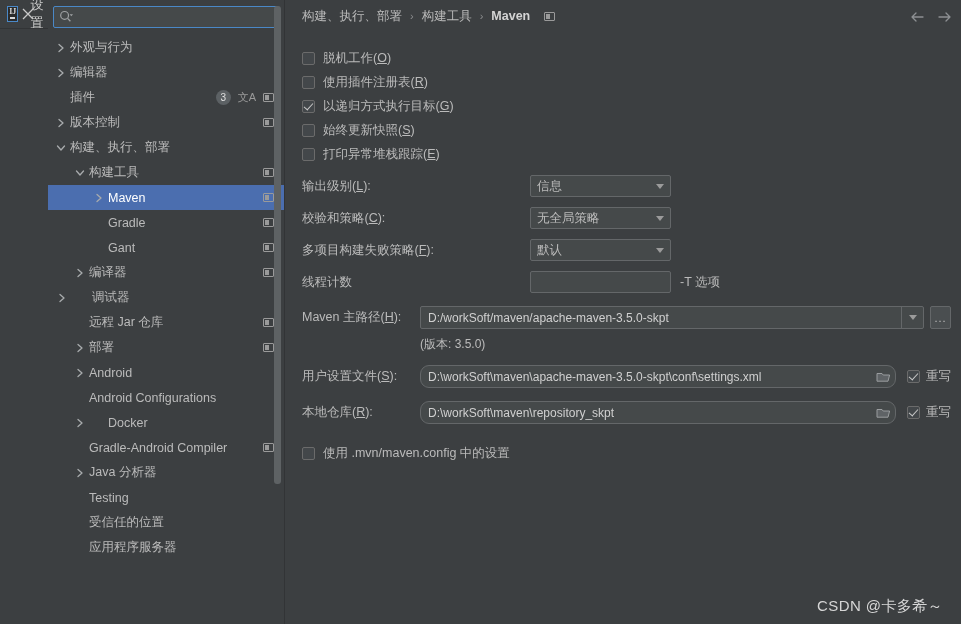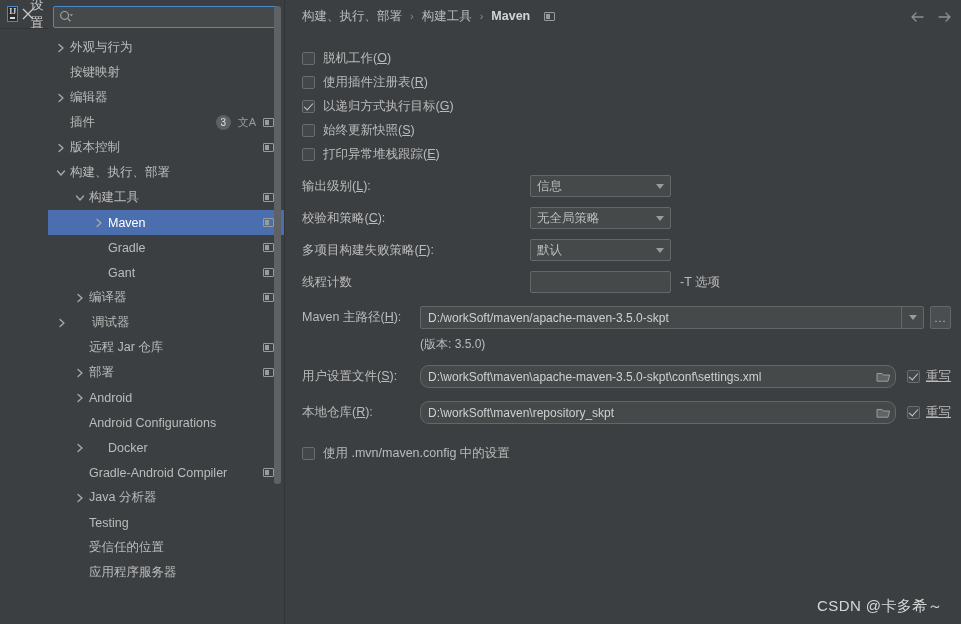--- a/index.html
+++ b/index.html
@@ -402,21 +402,21 @@
     display: flex;
     align-items: center;
     justify-content: center;
   }
   .ovr {
     flex: 0 0 auto;
     display: flex;
     align-items: center;
     margin-left: 11px;
   }
-  .ovr .cb-label { margin-left: 6px; text-decoration: underline; }
+  .ovr .cb-label { margin-left: 6px; }
 
   .bottom-cb {
     display: flex;
     align-items: center;
     height: 24px;
     padding-left: 17px;
     margin-top: 16px;
   }
 
   .watermark {
@@ -464,24 +464,20 @@
       </div>
 
       <div class="tree" id="tree">
           <div class="tree-row" style="padding-left: 6px;">
             <span class="arrow">
               <svg width="8" height="10" viewBox="0 0 8 10">
                 <path d="M2 1.5 L6 5 L2 8.5" stroke="#a8abad" stroke-width="1.3" fill="none" stroke-linecap="round" stroke-linejoin="round"></path>
               </svg>
             </span>
             <span class="tree-label">外观与行为</span>
-          </div>
-          <div class="tree-row" style="padding-left: 6px;">
-            <span class="arrow"></span>
-            <span class="tree-label">按键映射</span>
           </div>
           <div class="tree-row" style="padding-left: 6px;">
             <span class="arrow">
               <svg width="8" height="10" viewBox="0 0 8 10">
                 <path d="M2 1.5 L6 5 L2 8.5" stroke="#a8abad" stroke-width="1.3" fill="none" stroke-linecap="round" stroke-linejoin="round"></path>
               </svg>
             </span>
             <span class="tree-label">编辑器</span>
           </div>
           <div class="tree-row" style="padding-left: 6px;">

